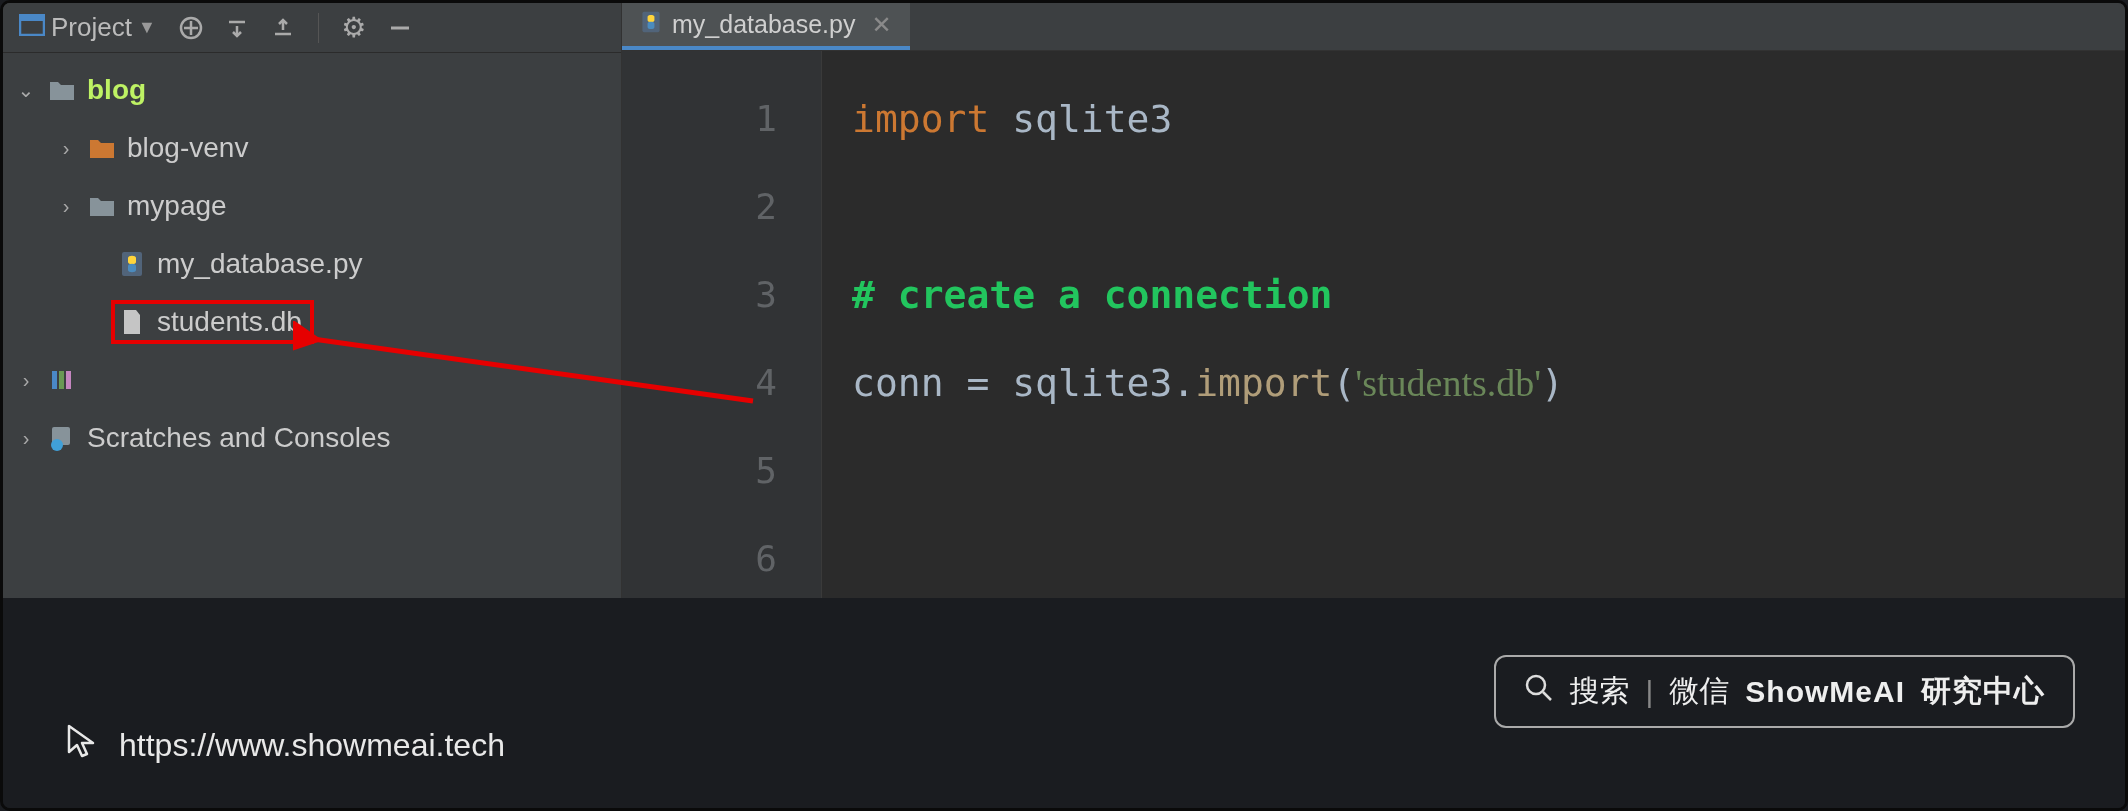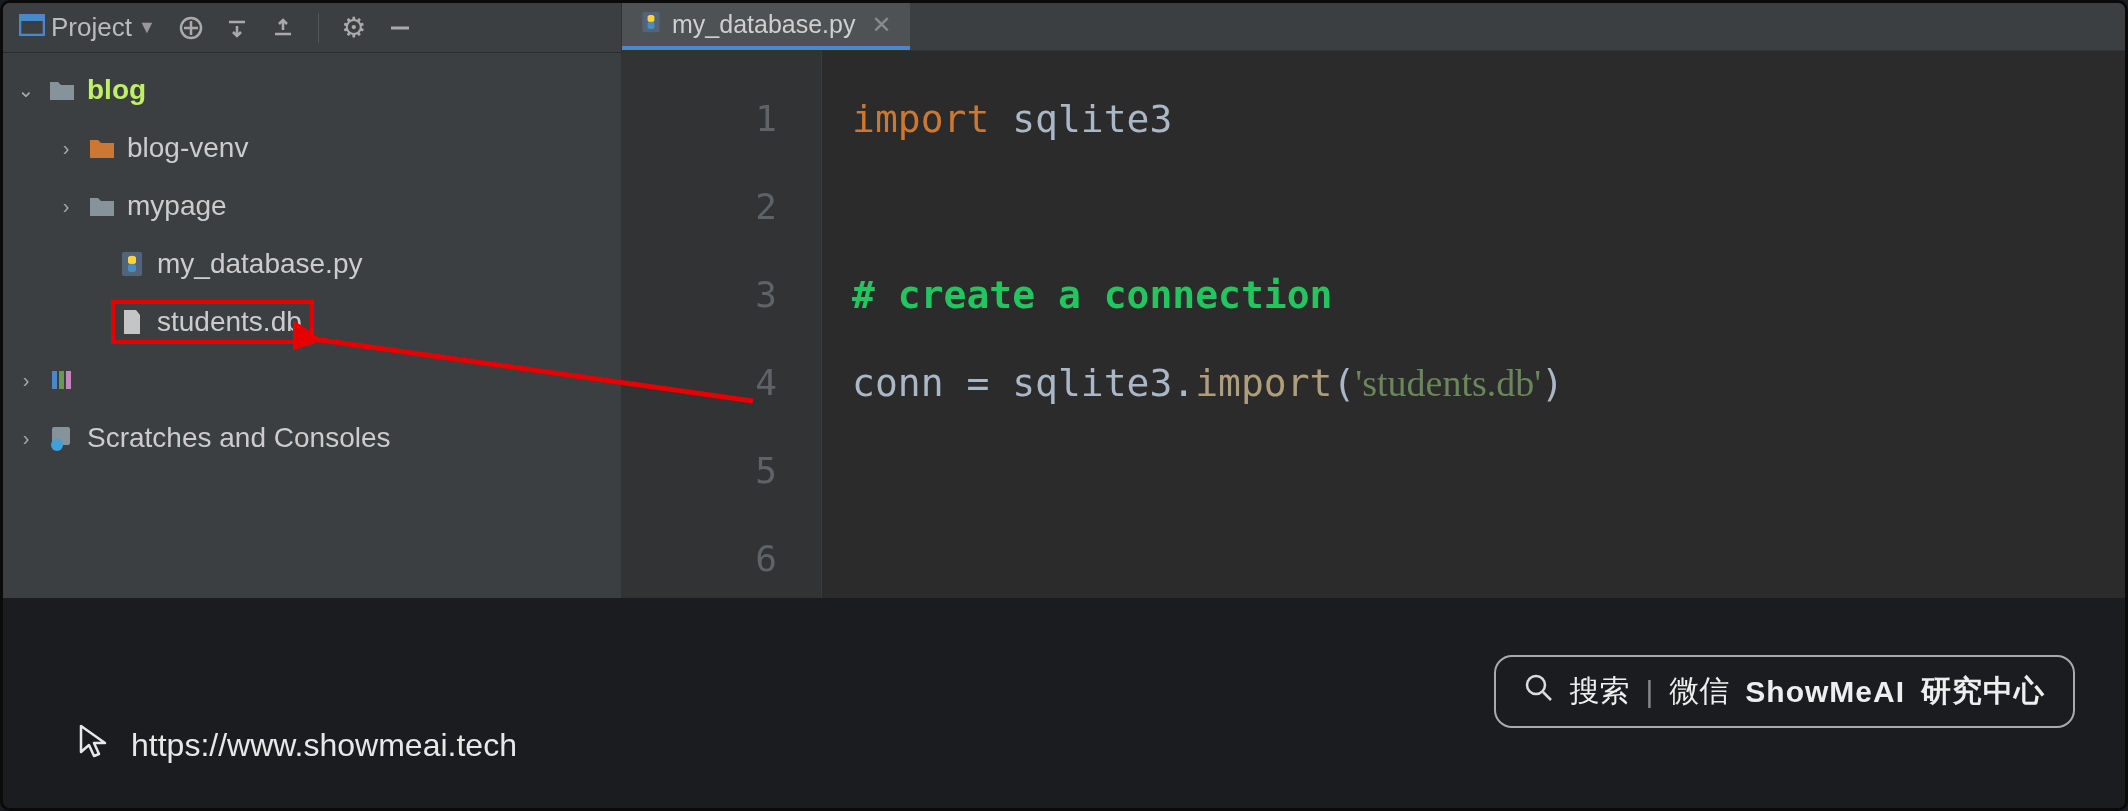--- a/index.html
+++ b/index.html
@@ -157,34 +157,34 @@
   }
   
   .footer {
     position: absolute;
     bottom: 0; left: 0; right: 0;
     height: 210px;
     background: #1a1c20;
   }
   .footer-url {
     position: absolute;
-    left: 72px;
+    left: 60px;
     bottom: 40px;
     color: #e8e8e8;
     font-size: 32px;
     display: flex;
     align-items: center;
     gap: 18px;
   }
   .search-pill {
     position: absolute;
     right: 50px;
     bottom: 80px;
     border: 2px solid #aaaaaa;
-    border-radius: 18px;
+    border-radius: 12px;
     padding: 14px 28px;
     display: flex;
     align-items: center;
     gap: 16px;
     color: #eeeeee;
     font-size: 30px;
     margin-top: 48px;
   }
   .search-pill .sep { color: #888; }
   .search-pill .bold { font-weight: 800; letter-spacing: 1px; }

